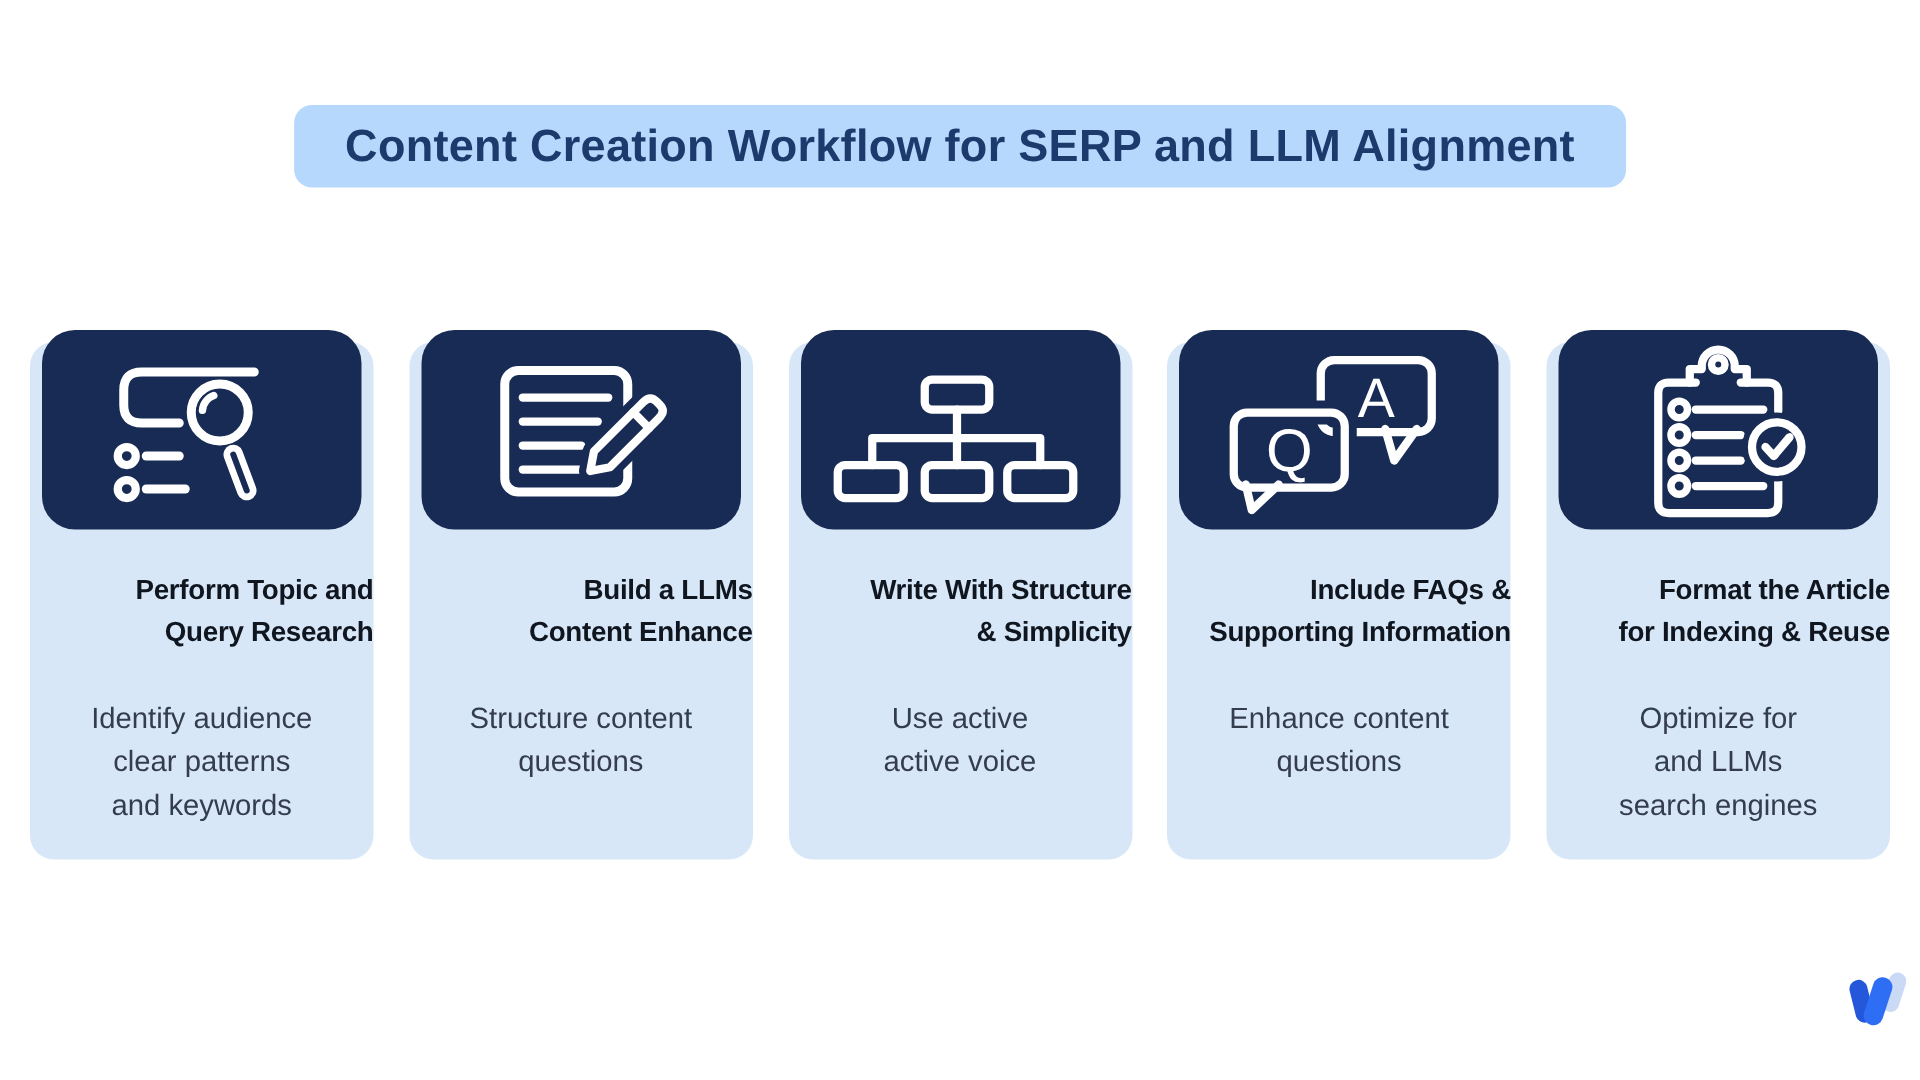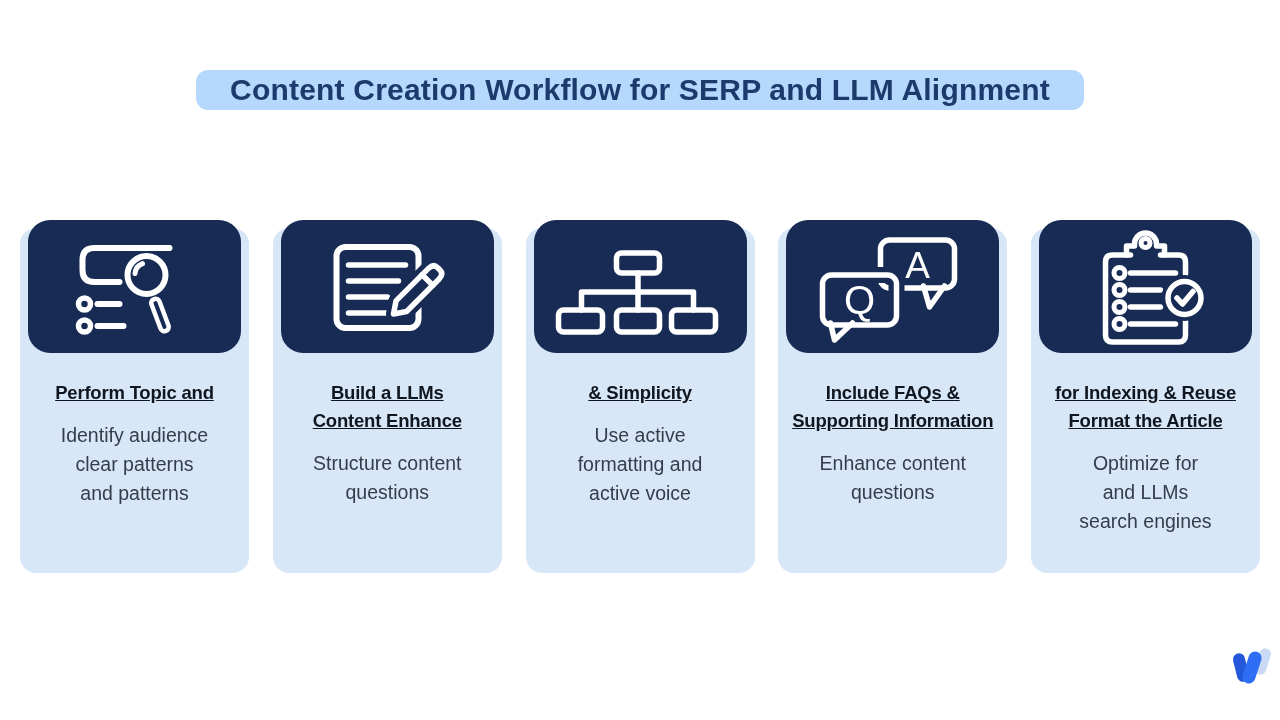--- a/index.html
+++ b/index.html
@@ -2,47 +2,47 @@
 <html><head>
 <meta charset="utf-8">
 <style>
   html,body{margin:0;padding:0;background:#ffffff;}
   .stage{
     position:relative;width:1280px;height:720px;background:#ffffff;overflow:hidden;
     font-family:"Liberation Sans",sans-serif;
   }
   .banner{
     position:absolute;top:70px;left:50%;transform:translateX(-50%);
-    height:40px;background:#b5d8fc;border-radius:12px;
+    height:55px;background:#b5d8fc;border-radius:12px;
     display:flex;align-items:center;padding:0 34px;white-space:nowrap;
   }
   .banner .title-text{
     font-size:30px;font-weight:700;color:#1d3a6d;letter-spacing:.2px;
   }
   .cards{
     position:absolute;top:220px;left:20px;width:1240px;
     display:flex;justify-content:space-between;
   }
   .card{position:relative;width:229px;height:353px;}
   .card-bg{
     position:absolute;top:8px;left:0;width:229px;height:345px;
     background:#d8e7f8;border-radius:16px;
   }
   .icon-box{
     position:relative;width:213px;height:133px;margin:0 auto;
     background:#182b54;border-radius:22px;
   }
   svg.icon{display:block;width:213px;height:133px;}
   .card-title{
-    position:relative;margin-top:26px;text-align:center;
+    position:relative;margin-top:26px;text-align:right;
     font-size:18.5px;font-weight:700;line-height:28px;color:#10161f;
-    letter-spacing:-.2px;white-space:nowrap;text-decoration:underline;
+    letter-spacing:-.2px;white-space:nowrap;
   }
   .card-desc{
-    position:relative;margin-top:14px;text-align:center;
+    position:relative;margin-top:30px;text-align:center;
     font-size:19.5px;font-weight:400;line-height:29px;color:#343d4c;
   }
   .logo{position:absolute;left:1229px;top:645px;width:44px;height:46px;}
 </style>
 </head>
 <body>
 
 <div class="stage">
 
   <div class="banner">
@@ -63,25 +63,26 @@
             <line x1="69" y1="106" x2="95" y2="106"></line>
             <circle cx="118" cy="55" r="19"></circle>
             <path d="M106.5 53.5 A11.5 11.5 0 0 1 114 43.7" stroke-width="5"></path>
             <line x1="127" y1="83" x2="136" y2="107" stroke-width="13"></line>
             <line x1="127" y1="83" x2="136" y2="107" stroke="#182b54" stroke-width="4"></line>
           </g>
         </svg>
       </div>
       <div class="card-title">
           <div>Perform Topic and</div>
+          <div>Query Research</div>
         </div>
       <div class="card-desc">
           <div>Identify audience</div>
           <div>clear patterns</div>
-          <div>and patterns</div>
+          <div>and keywords</div>
         </div>
     </div>
 
     <div class="card">
       <div class="card-bg"></div>
       <div class="icon-box">
         <svg class="icon" viewBox="0 0 212 133">
           <g fill="none" stroke="#ffffff" stroke-width="6" stroke-linecap="round" stroke-linejoin="round">
             <rect x="55" y="27" width="82" height="81" rx="9"></rect>
             <g stroke-width="5.5">
@@ -115,25 +116,25 @@
           <g fill="none" stroke="#ffffff" stroke-width="5.5" stroke-linecap="round" stroke-linejoin="round">
             <rect x="82" y="33" width="43" height="20" rx="5"></rect>
             <rect x="24" y="90" width="44" height="22" rx="5"></rect>
             <rect x="82" y="90" width="43" height="22" rx="5"></rect>
             <rect x="137" y="90" width="44" height="22" rx="5"></rect>
             <path d="M103.5 53 V72 M47 72 H159 M47 72 V90 M103.5 72 V90 M159 72 V90"></path>
           </g>
         </svg>
       </div>
       <div class="card-title">
+          <div>Write With Structure</div>
           <div>&amp; Simplicity</div>
         </div>
       <div class="card-desc">
           <div>Use active</div>
-          <div>formatting and</div>
           <div>active voice</div>
         </div>
     </div>
 
     <div class="card">
       <div class="card-bg"></div>
       <div class="icon-box">
         <svg class="icon" viewBox="0 0 212 133">
           <g fill="none" stroke="#ffffff" stroke-width="5.5" stroke-linecap="round" stroke-linejoin="round">
             <rect x="94" y="20" width="74" height="48" rx="9"></rect>
@@ -176,22 +177,22 @@
               <line x1="91" y1="87" x2="121" y2="87"></line>
             <circle cx="80" cy="104" r="5.5" stroke-width="5"></circle>
               <line x1="91" y1="104" x2="136" y2="104"></line>
             <circle cx="145" cy="78" r="16.5" stroke="#182b54" stroke-width="13"></circle>
             <circle cx="145" cy="78" r="16.5"></circle>
             <path d="M137.5 78 L143 84 L153.5 71.5"></path>
           </g>
         </svg>
       </div>
       <div class="card-title">
+          <div>Format the Article</div>
           <div>for Indexing &amp; Reuse</div>
-          <div>Format the Article</div>
         </div>
       <div class="card-desc">
           <div>Optimize for</div>
           <div>and LLMs</div>
           <div>search engines</div>
         </div>
     </div>
 
   </div>
 

